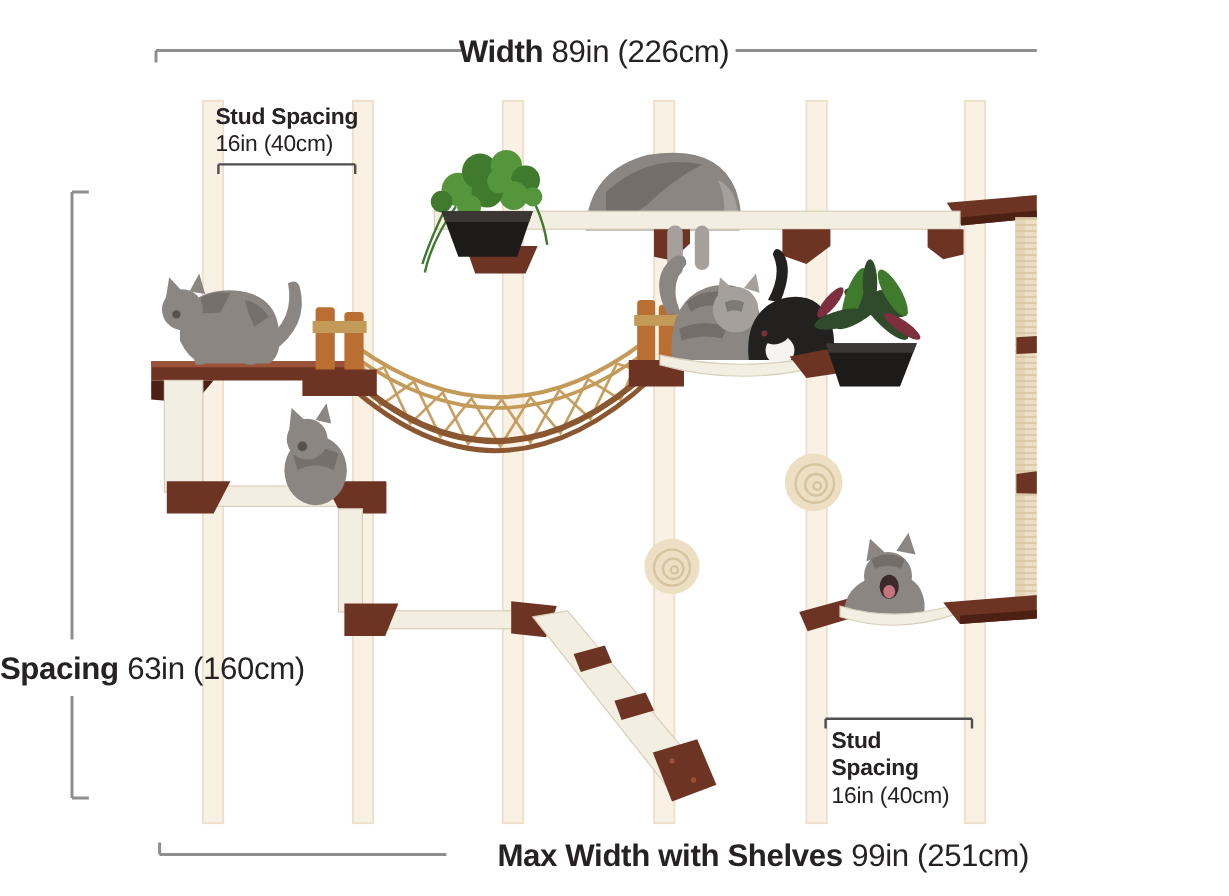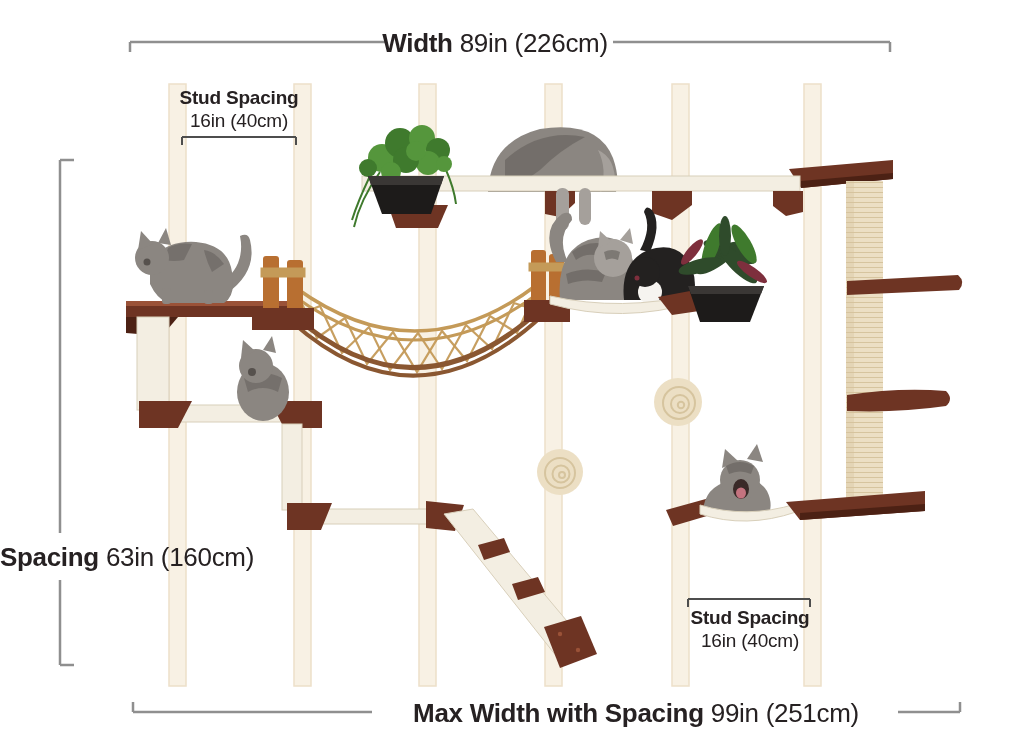--- a/index.html
+++ b/index.html
@@ -1,24 +1,24 @@
 <!DOCTYPE html>
 <html style="--text: #262122; --dim-line: #8f8f8f; --bracket-line: #4e4e4e; --mahogany: #6e3423; --mahogany-dark: #4c2114; --mahogany-light: #9a5238; --canvas: #f3eee2; --canvas-edge: #d8cfba; --stud: #f8f1e4; --stud-edge: #eddfc9; --sisal: #ecdfc4; --sisal-line: #d6c49e; --rope: #c49a58; --bridge-wood: #b86f31; --bridge-rail: #8a5731; --cat-gray: #8b8681; --cat-gray-2: #a5a09b; --cat-dark: #56514d; --cat-black: #232120; --cat-white: #f6f4f0; --plant-green: #55963c; --plant-green-2: #3f7a2d; --plant-dark: #2f4b2b; --plant-red: #7e2f3d; --pot: #1d1b1a; --pink: #c4737f; --mouth: #3a2a28;"><head>
 <meta charset="utf-8">
 <style>
   html,body{margin:0;padding:0;background:#fff;}
   .stage{
-    position:relative;width:1024px;height:747px;background:#fff;overflow:hidden;
+    position:relative;width:864px;height:747px;background:#fff;overflow:hidden;
     font-family:"Liberation Sans","DejaVu Sans",sans-serif;color:var(--text,#262122);
   }
   .stage svg{position:absolute;left:0;top:0;}
   .dim{position:absolute;white-space:nowrap;transform:translate(-50%,-50%);}
   .dim b{font-weight:700;margin-right:7px;}
   .dim-h{font-size:26px;letter-spacing:-0.3px;}
-  .studlab{position:absolute;text-align:center;transform:translateX(-50%);line-height:23px;font-size:19px;letter-spacing:-0.2px;}
+  .studlab{position:absolute;transform:translateX(-50%);line-height:23px;font-size:19px;letter-spacing:-0.2px;}
   .studlab .l1{font-weight:700;display:block;}
   .studlab .l2{display:block;}
   
   .stud{fill:var(--stud);stroke:var(--stud-edge);stroke-width:1.5;}
   .mahog{fill:var(--mahogany);}
   .mahogd{fill:var(--mahogany-dark);}
   .mahogl{fill:var(--mahogany-light);}
   .canvas{fill:var(--canvas);stroke:var(--canvas-edge);stroke-width:1;}
   .catg{fill:var(--cat-gray);}
   .catg2{fill:var(--cat-gray-2);}
@@ -257,21 +257,21 @@
 
 <div class="dim dim-h" style="left:495px;top:43px;">
   <b>Width</b><span>89in (226cm)</span>
 </div>
 
 <div class="dim dim-h" style="left:127px;top:557px;">
   <b>Spacing</b><span>63in (160cm)</span>
 </div>
 
 <div class="dim dim-h" style="left:636px;top:713px;">
-  <b>Max Width with Spacing</b><span>99in (251cm)</span>
+  <b>Max Width with Shelves</b><span>99in (251cm)</span>
 </div>
 
 <div class="studlab" style="left:239px;top:86px;">
   <span class="l1">Stud Spacing</span>
   <span class="l2">16in (40cm)</span>
 </div>
 
 <div class="studlab" style="left:750px;top:606px;">
   <span class="l1">Stud Spacing</span>
   <span class="l2">16in (40cm)</span>

